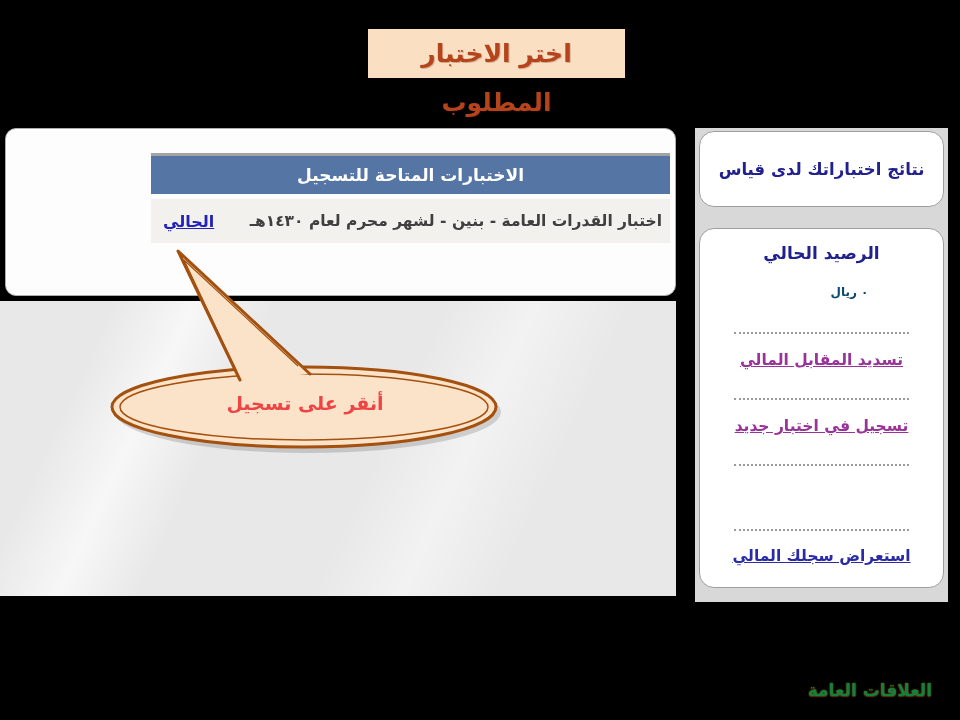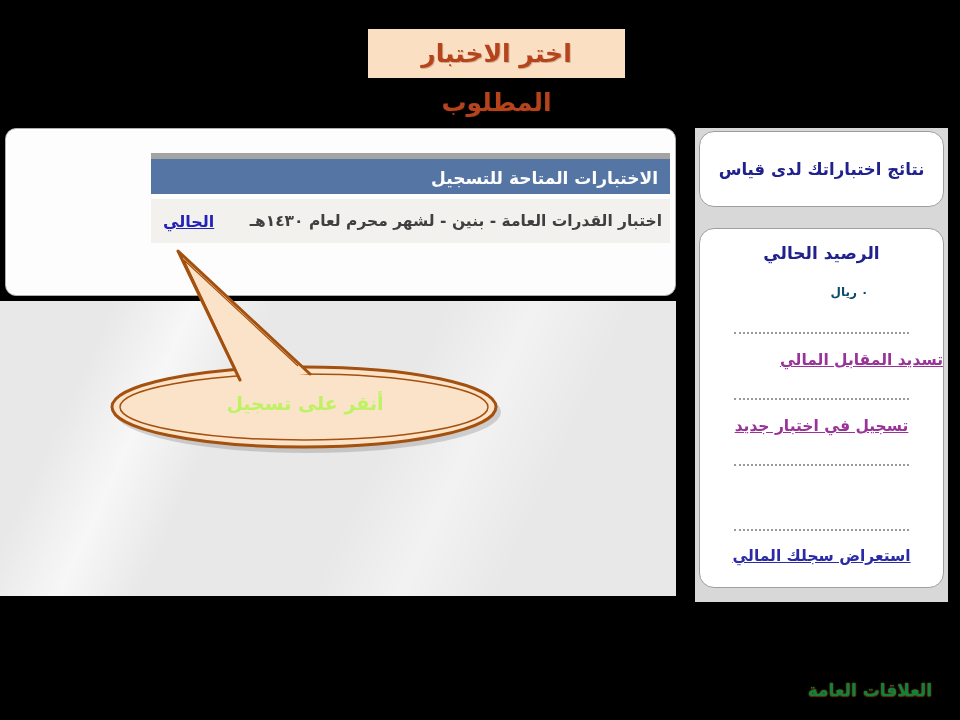--- a/index.html
+++ b/index.html
@@ -18,23 +18,23 @@
   }
 
   
   .left-panel {
     position:absolute; left:5px; top:128px; width:671px; height:168px;
     background:#FDFDFD; border:1px solid #AFAFAF; border-radius:11px;
     box-shadow:inset 0 0 0 2px #fff;
   }
   .table-header {
     position:absolute; left:145px; top:24px; width:519px; height:41px;
-    background:#5575A5; border-top:6px solid #a3a3a3;
+    background:#5575A5; border-top:3px solid #a3a3a3;
     color:#FFFFFF; font-size:17px; font-weight:bold;
-    line-height:38px; text-align:right; padding:0 12px;
+    line-height:38px; text-align:center; padding:0 12px;
     direction:rtl;
   }
   .table-row {
     position:absolute; left:145px; top:70px; width:519px; height:44px;
     background:#F2F1ED;
     display:flex; flex-direction:row-reverse; align-items:center;
     justify-content:space-between; padding:0 8px;
   }
   .row-text { color:#3F3F3F; font-size:15.5px; font-weight:bold; direction:rtl; white-space:nowrap; }
   .register-link {
@@ -72,27 +72,27 @@
   .balance-value { top:56px; height:22px; color:#0c4a6e; font-size:12px; font-weight:bold; direction:ltr;margin-left:28px; }
   .dotted-divider {
     left:14% !important; width:72% !important; height:0;
     border-top:2px dotted #9A9A9A;
   }
   .div-1 { top:103px; } .div-2 { top:169px; } .div-3 { top:235px; } .div-4 { top:300px; }
   .side-link {
     display:block; font-size:15.5px; font-weight:bold;
     text-decoration:underline; cursor:pointer; white-space:nowrap;
   }
-  .link-1 { top:122px;text-align:right; } .link-2 { top:188px; } .link-3 { top:254px; } .link-4 { top:318px; }
+  .link-1 { top:122px; } .link-2 { top:188px; } .link-3 { top:254px; } .link-4 { top:318px; }
 
   
   .callout-svg { position:absolute; left:0; top:0; width:960px; height:720px; pointer-events:none; }
   .callout-text {
     position:absolute; left:140px; top:392px; width:330px;
-    text-align:center; color:#bef264; font-size:19px; font-weight:bold;
+    text-align:center; color:#ef4444; font-size:19px; font-weight:bold;
     direction:rtl; pointer-events:none;
   }
 
   
   .footer-brand {
     position:absolute; right:28px; top:680px;
     color:#15803d; font-size:17px; font-weight:bold;
     text-shadow:0 1px 1px #5a3500, 0 0 2px #8a5a10;
     direction:rtl;
   }

